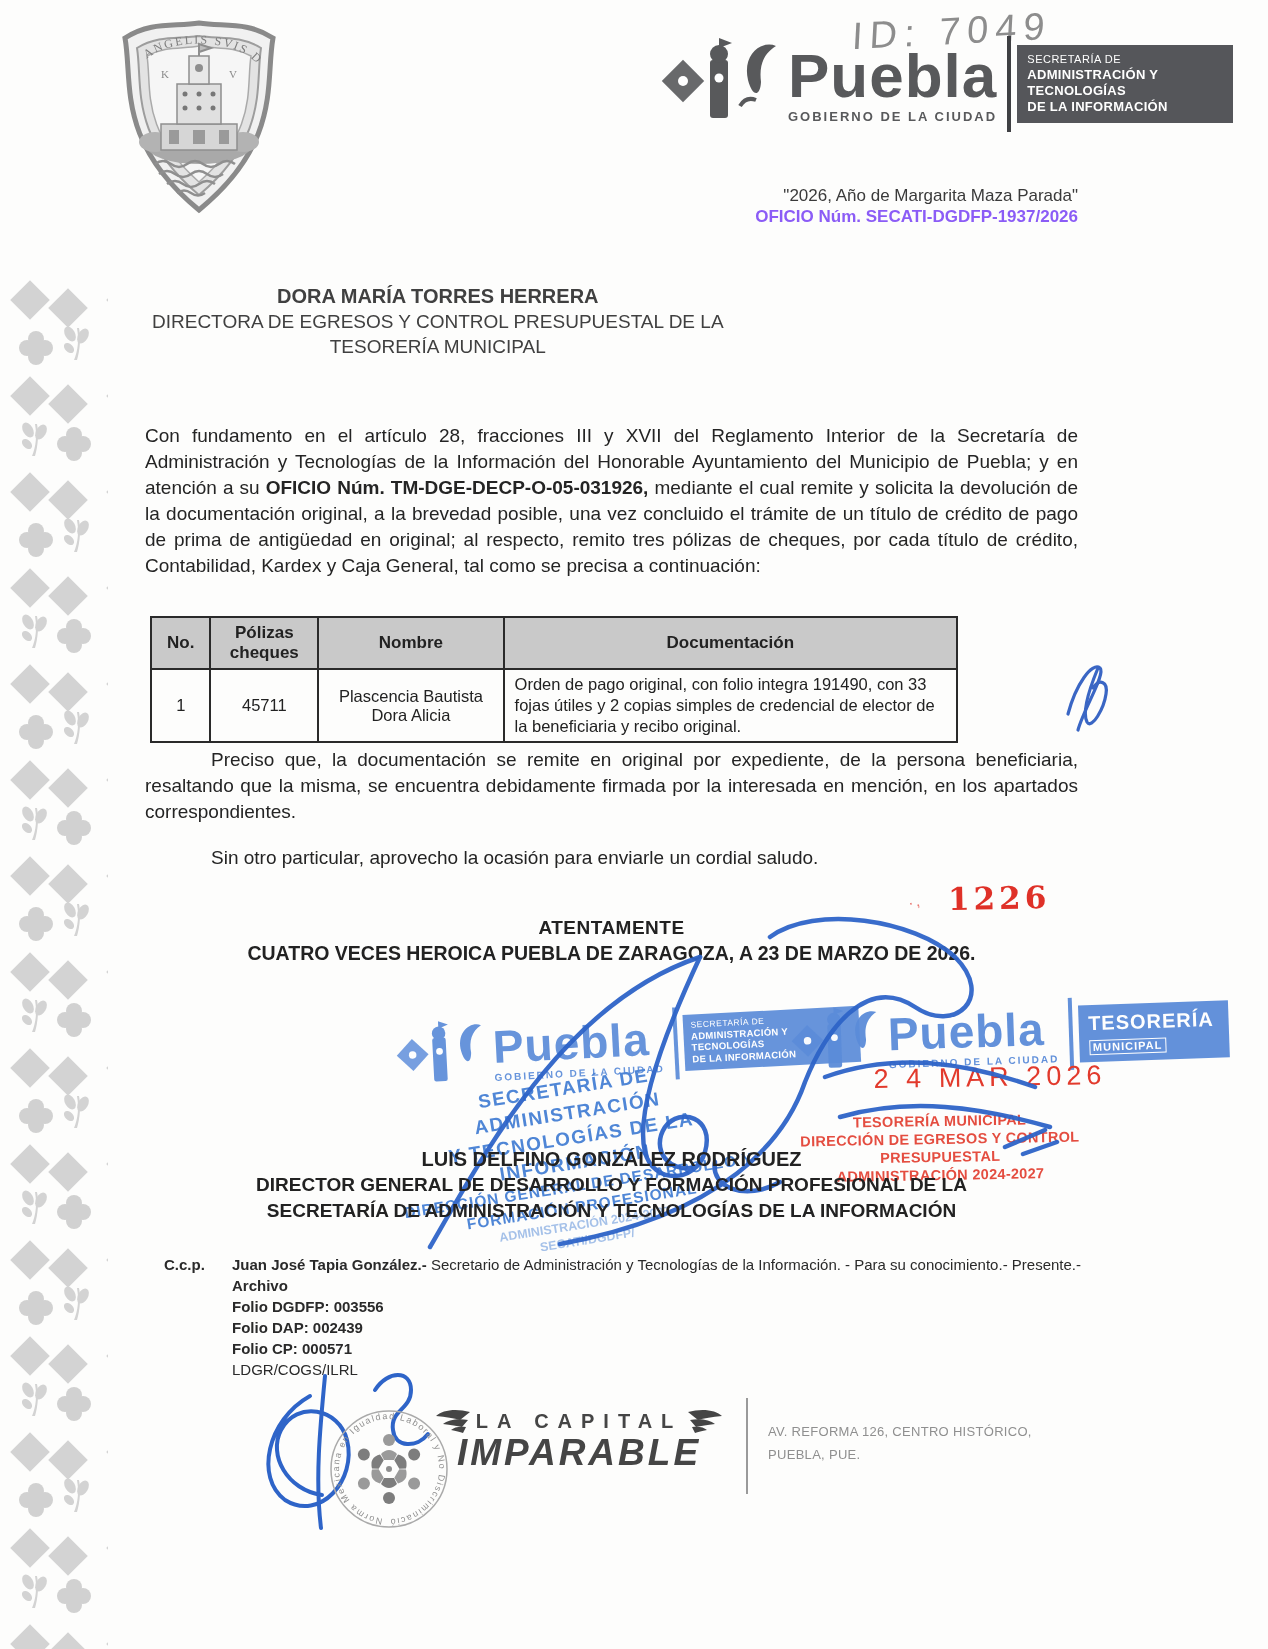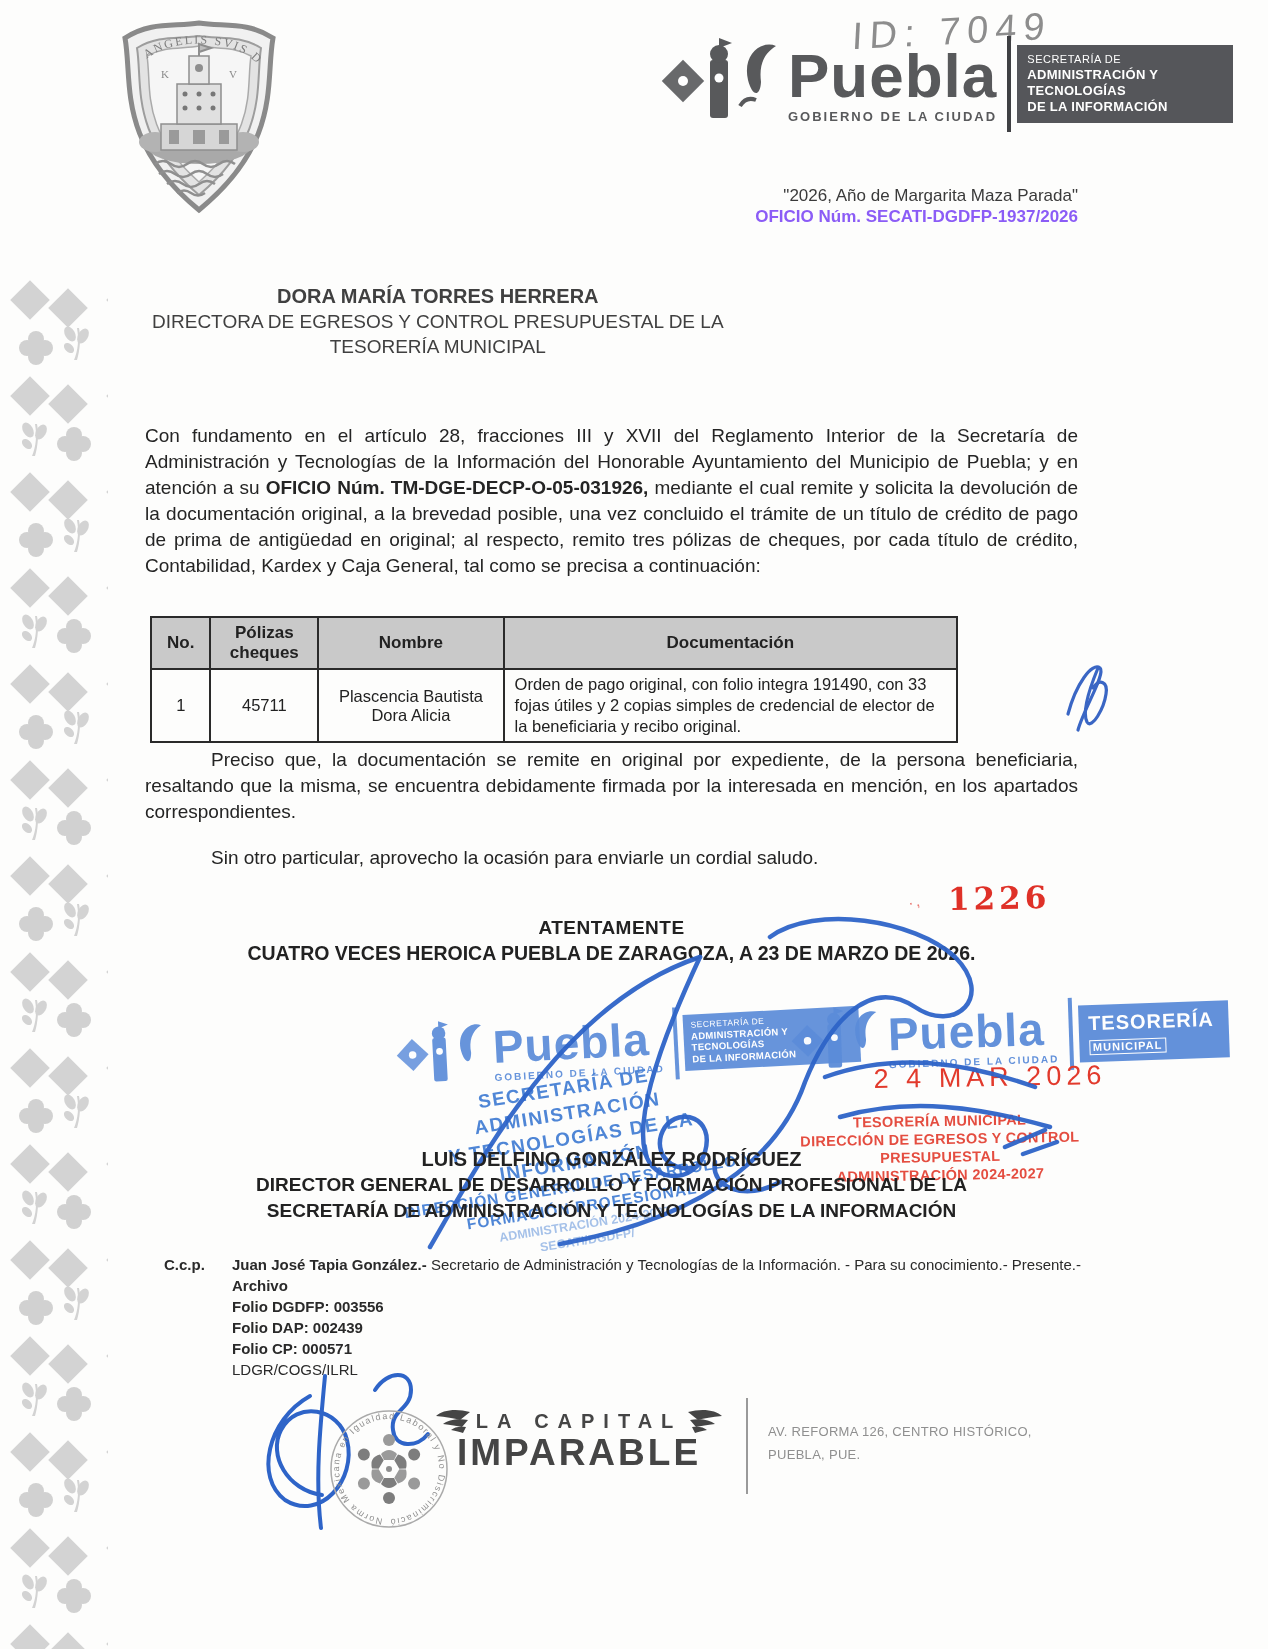--- a/index.html
+++ b/index.html
@@ -111,21 +111,21 @@
   .ccp-row{display:flex;}
   .ccp-label{width:68px;font-weight:bold;flex:0 0 auto;}
   .ccp-body{flex:1;}
   .ccp b{font-weight:bold;}
 
   
   .footer-seal{position:absolute;left:326px;top:1406px;width:126px;height:126px;}
   .capital{position:absolute;left:424px;top:1408px;width:310px;color:#454545;text-align:center;}
   .capital-row{display:flex;align-items:center;justify-content:center;gap:6px;}
   .capital-word1{font-size:20px;font-weight:bold;letter-spacing:9px;}
-  .capital-word2{font-size:37px;font-weight:bold;letter-spacing:3px;margin-top:-2px;}
+  .capital-word2{font-size:37px;font-weight:bold;letter-spacing:3px;margin-top:-2px;font-style:italic;}
   .footer-divider{position:absolute;left:746px;top:1398px;width:2px;height:96px;background:#9a9a9a;}
   .footer-address{position:absolute;left:768px;top:1420px;font-size:13px;line-height:23px;color:#8f8f8f;letter-spacing:.3px;}
 
   
   .ink{position:absolute;pointer-events:none;}
 </style>
 </head>
 <body>
 
 <div class="page">

